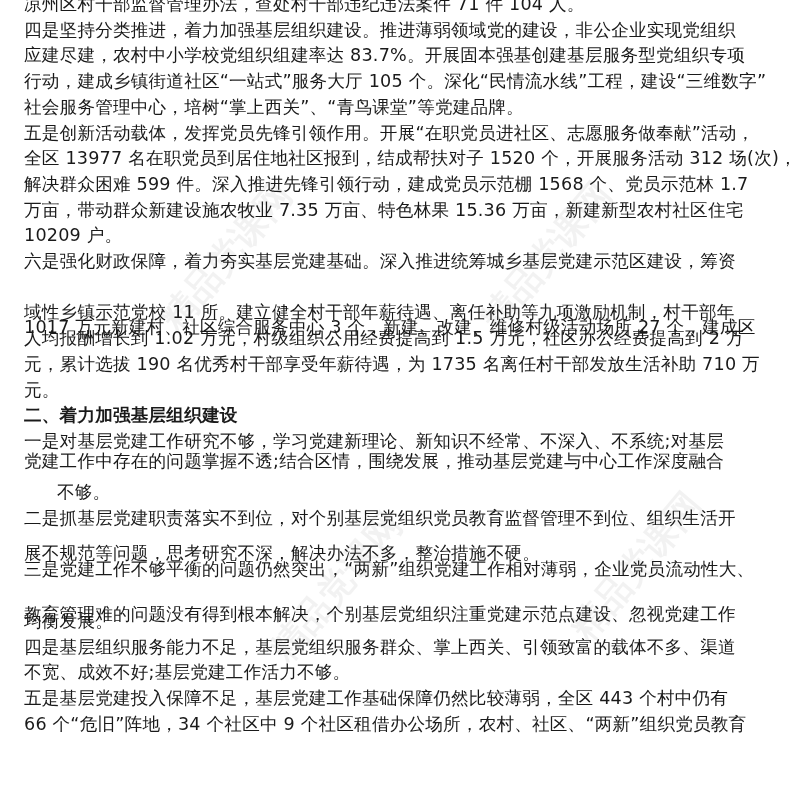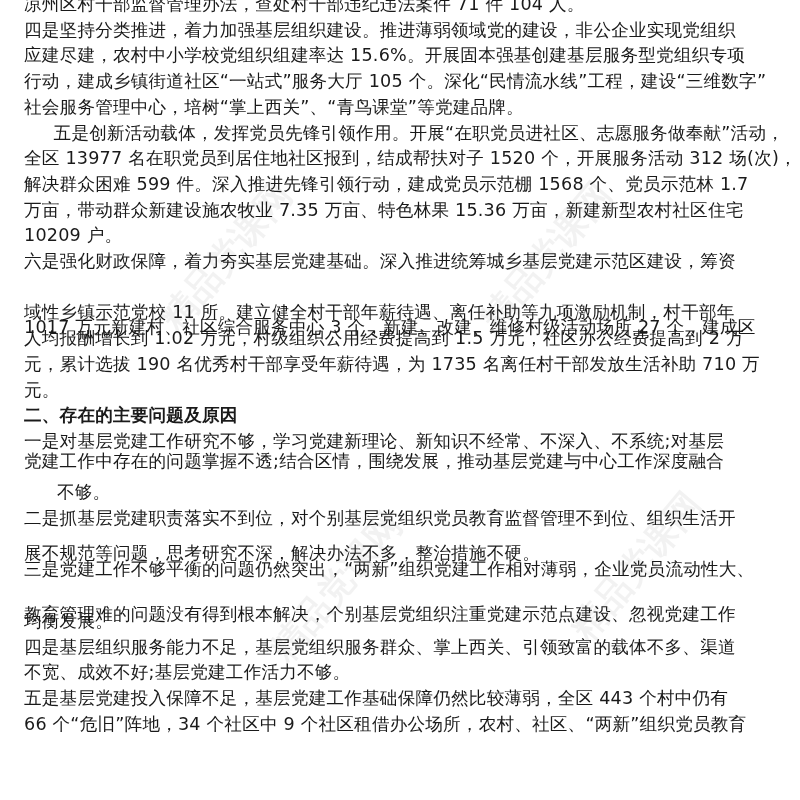--- a/index.html
+++ b/index.html
@@ -16,35 +16,35 @@
 <body>
 
 <div class="watermark" style="left:150px;top:310px;">精品党课网</div>
 <div class="watermark" style="left:470px;top:310px;">精品党课网</div>
 <div class="watermark" style="left:260px;top:640px;">精品党课网</div>
 <div class="watermark" style="left:560px;top:620px;">精品党课网</div>
 
 <div class="page" id="page">
     <div class="line" style="top: 0px;">凉州区村干部监督管理办法，查处村干部违纪违法案件 71 件 104 人。</div>
     <div class="line" style="top: 25.7px;">四是坚持分类推进，着力加强基层组织建设。推进薄弱领域党的建设，非公企业实现党组织</div>
-    <div class="line" style="top: 51.4px;">应建尽建，农村中小学校党组织组建率达 15.6%。开展固本强基创建基层服务型党组织专项</div>
+    <div class="line" style="top: 51.4px;">应建尽建，农村中小学校党组织组建率达 83.7%。开展固本强基创建基层服务型党组织专项</div>
     <div class="line" style="top: 77.1px;">行动，建成乡镇街道社区“一站式”服务大厅 105 个。深化“民情流水线”工程，建设“三维数字”</div>
     <div class="line" style="top: 102.8px;">社会服务管理中心，培树“掌上西关”、“青鸟课堂”等党建品牌。</div>
-    <div class="line" style="top: 128.5px; text-align: right;">五是创新活动载体，发挥党员先锋引领作用。开展“在职党员进社区、志愿服务做奉献”活动，</div>
+    <div class="line" style="top: 128.5px;">五是创新活动载体，发挥党员先锋引领作用。开展“在职党员进社区、志愿服务做奉献”活动，</div>
     <div class="line" style="top: 154.2px;">全区 13977 名在职党员到居住地社区报到，结成帮扶对子 1520 个，开展服务活动 312 场(次)，</div>
     <div class="line" style="top: 179.9px;">解决群众困难 599 件。深入推进先锋引领行动，建成党员示范棚 1568 个、党员示范林 1.7</div>
     <div class="line" style="top: 205.6px;">万亩，带动群众新建设施农牧业 7.35 万亩、特色林果 15.36 万亩，新建新型农村社区住宅</div>
     <div class="line" style="top: 231.3px;">10209 户。</div>
     <div class="line" style="top: 257px;">六是强化财政保障，着力夯实基层党建基础。深入推进统筹城乡基层党建示范区建设，筹资</div>
     <div class="line" style="top: 287px; margin-top: 36px;">1017 万元新建村、社区综合服务中心 3 个，新建、改建、维修村级活动场所 27 个，建成区</div>
     <div class="line" style="top: 308.4px;">域性乡镇示范党校 11 所。建立健全村干部年薪待遇、离任补助等九项激励机制，村干部年</div>
     <div class="line" style="top: 334.1px;">人均报酬增长到 1.02 万元，村级组织公用经费提高到 1.5 万元，社区办公经费提高到 2 万</div>
     <div class="line" style="top: 359.8px;">元，累计选拔 190 名优秀村干部享受年薪待遇，为 1735 名离任村干部发放生活补助 710 万</div>
     <div class="line" style="top: 385.5px;">元。</div>
-    <div class="line heading" style="top: 411.2px;">二、存在的主要问题及原因</div>
+    <div class="line heading" style="top: 411.2px;">二、着力加强基层组织建设</div>
     <div class="line" style="top: 436.9px;">一是对基层党建工作研究不够，学习党建新理论、新知识不经常、不深入、不系统;对基层</div>
     <div class="line" style="top: 457px;">党建工作中存在的问题掌握不透;结合区情，围绕发展，推动基层党建与中心工作深度融合</div>
     <div class="line" style="top: 488.3px; margin-left: 33px;">不够。</div>
     <div class="line" style="top: 514px;">二是抓基层党建职责落实不到位，对个别基层党组织党员教育监督管理不到位、组织生活开</div>
     <div class="line" style="top: 549px;">展不规范等问题，思考研究不深，解决办法不多，整治措施不硬。</div>
     <div class="line" style="top: 565.4px;">三是党建工作不够平衡的问题仍然突出，“两新”组织党建工作相对薄弱，企业党员流动性大、</div>
     <div class="line" style="top: 610px;">教育管理难的问题没有得到根本解决，个别基层党组织注重党建示范点建设、忽视党建工作</div>
     <div class="line" style="top: 616.8px;">均衡发展。</div>
     <div class="line" style="top: 642.5px;">四是基层组织服务能力不足，基层党组织服务群众、掌上西关、引领致富的载体不多、渠道</div>
     <div class="line" style="top: 668.2px;">不宽、成效不好;基层党建工作活力不够。</div>

